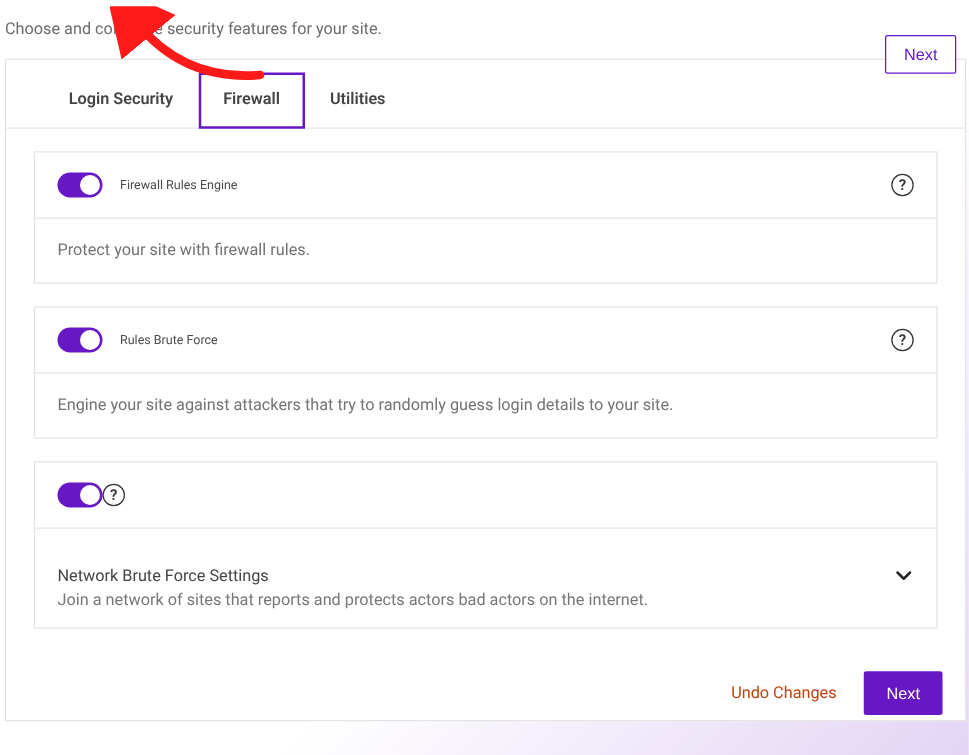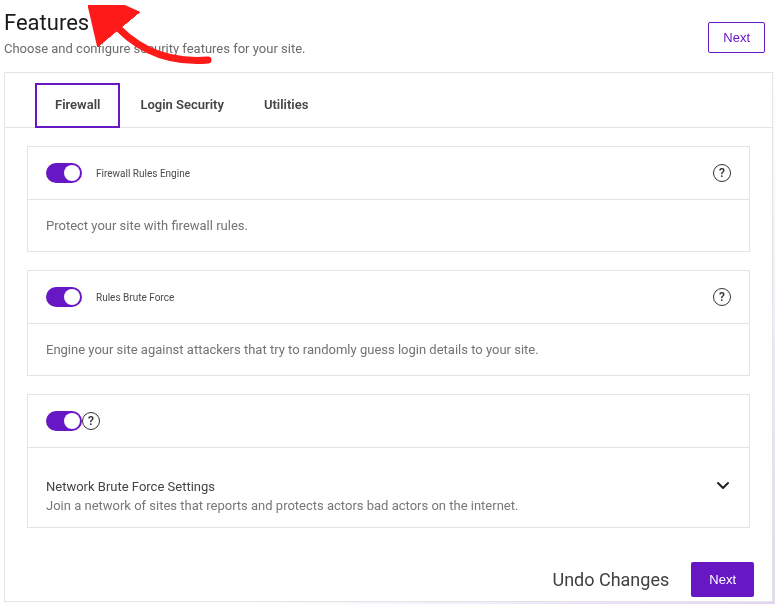--- a/index.html
+++ b/index.html
@@ -66,46 +66,42 @@
   }
   .settings-text { flex: 1; margin-top: 17px; }
   .settings-title { font-size: 13px; color: #444; margin-bottom: 4px; }
   .settings-desc { font-size: 13px; color: #777; }
   .chevron { cursor: pointer; }
 
   .footer {
     display: flex; justify-content: flex-end; align-items: center;
     gap: 22px; padding: 12px 18px 4px 18px;
   }
-  .undo { font-size: 18px; color: #404040; cursor: pointer; }
+  .undo { font-size: 13px; color: #c2410c; cursor: pointer; }
   .next-primary {
     background: #6817c5; color: #fff; border: none;
     padding: 10px 18px; font-size: 13px; border-radius: 2px; cursor: pointer;
   }
 
   
   .arrow { position: absolute; left: 88px; top: 5px; pointer-events: none; }
 </style>
 </head>
 <body>
 
 <div class="page">
   <div class="header">
-    <div class="title-row">
-      <div class="title">Features</div>
-      <div class="badge">3</div>
-    </div>
     <div class="subtitle">Choose and configure security features for your site.</div>
     <button class="next-top">Next</button>
   </div>
 
   <div class="card">
     <div class="tabs">
+      <div class="tab">Login Security</div>
       <div class="tab active">Firewall</div>
-      <div class="tab">Login Security</div>
       <div class="tab">Utilities</div>
     </div>
 
     <div class="content">
 
       <div class="feature">
         <div class="feature-header">
           <div class="toggle"></div>
           <div class="feature-name">Firewall Rules Engine</div>
           <div class="help">?</div>

